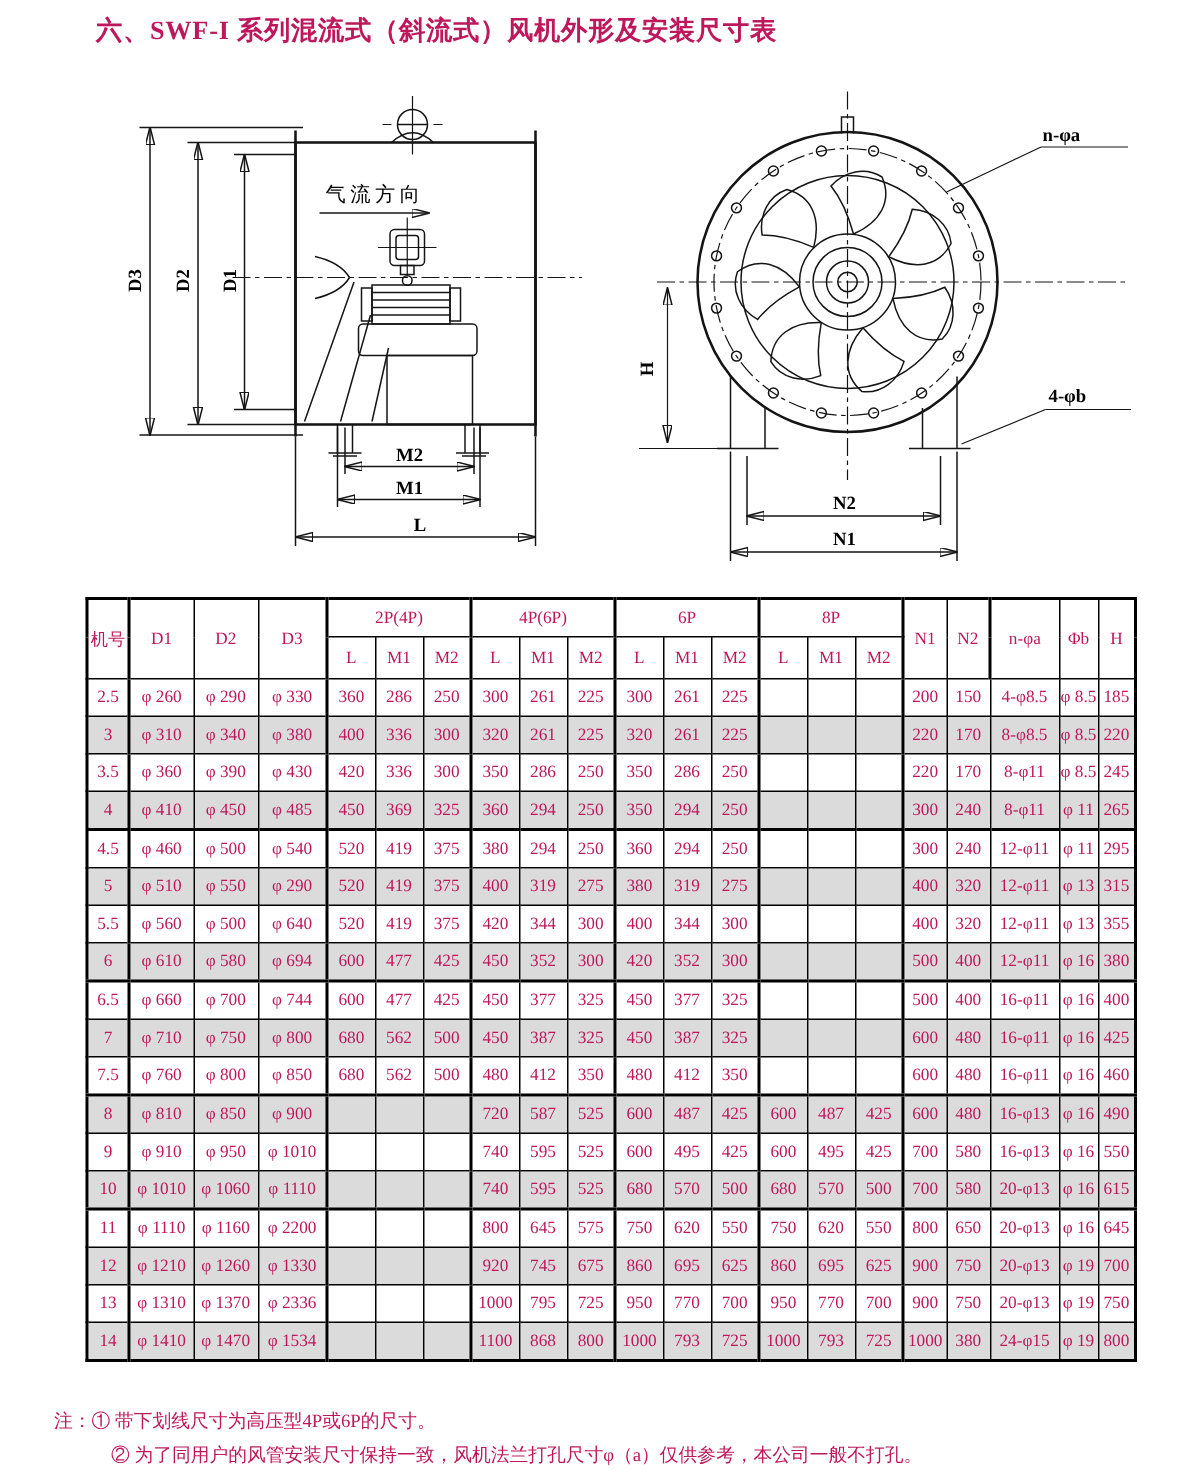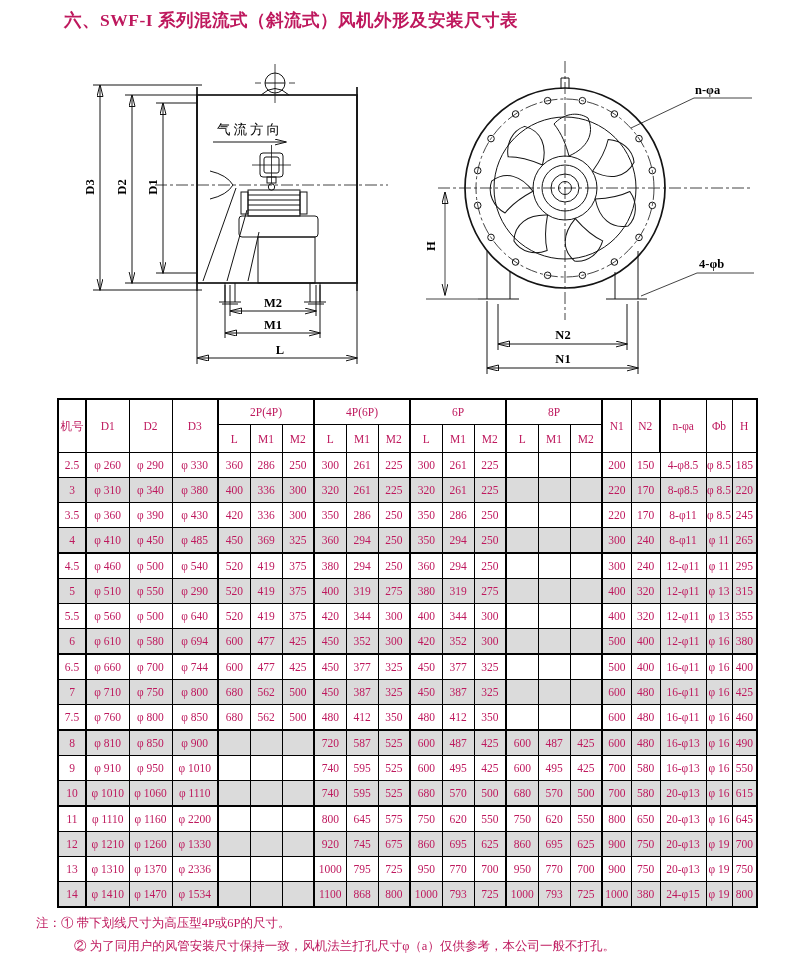--- a/index.html
+++ b/index.html
@@ -20,21 +20,21 @@
              border:2px solid #000;background:#fff;}
   .dims th,.dims td{border:1px solid #000;text-align:center;vertical-align:middle;
              font-size:11.5px;font-weight:normal;padding:0;white-space:nowrap;overflow:hidden;}
   .dims td{height:24px;}
   .dims tr.h1 th{height:24px;}
   .dims tr.h2 th{height:27px;}
   .dims tbody tr:nth-child(even){background:#dbdbdb;}
   .dims tr.thick td{border-bottom-width:2px;}
   .dims .gl{border-left-width:2px;}
   .dims .u,.uln{text-underline-offset:2px;}
-  .notes{position:absolute;left:36px;top:912px;font-size:12.5px;line-height:1.8;}
+  .notes{position:absolute;left:36px;top:936px;font-size:12.5px;line-height:1.8;}
   .notes .l2{margin-left:38px;}
 </style>
 </head>
 <body>
 
 <div class="sheet">
 
   <div class="title">六、SWF-I 系列混流式（斜流式）风机外形及安装尺寸表</div>
 
   <svg class="dleft" width="340" height="345" viewBox="0 0 340 345">

